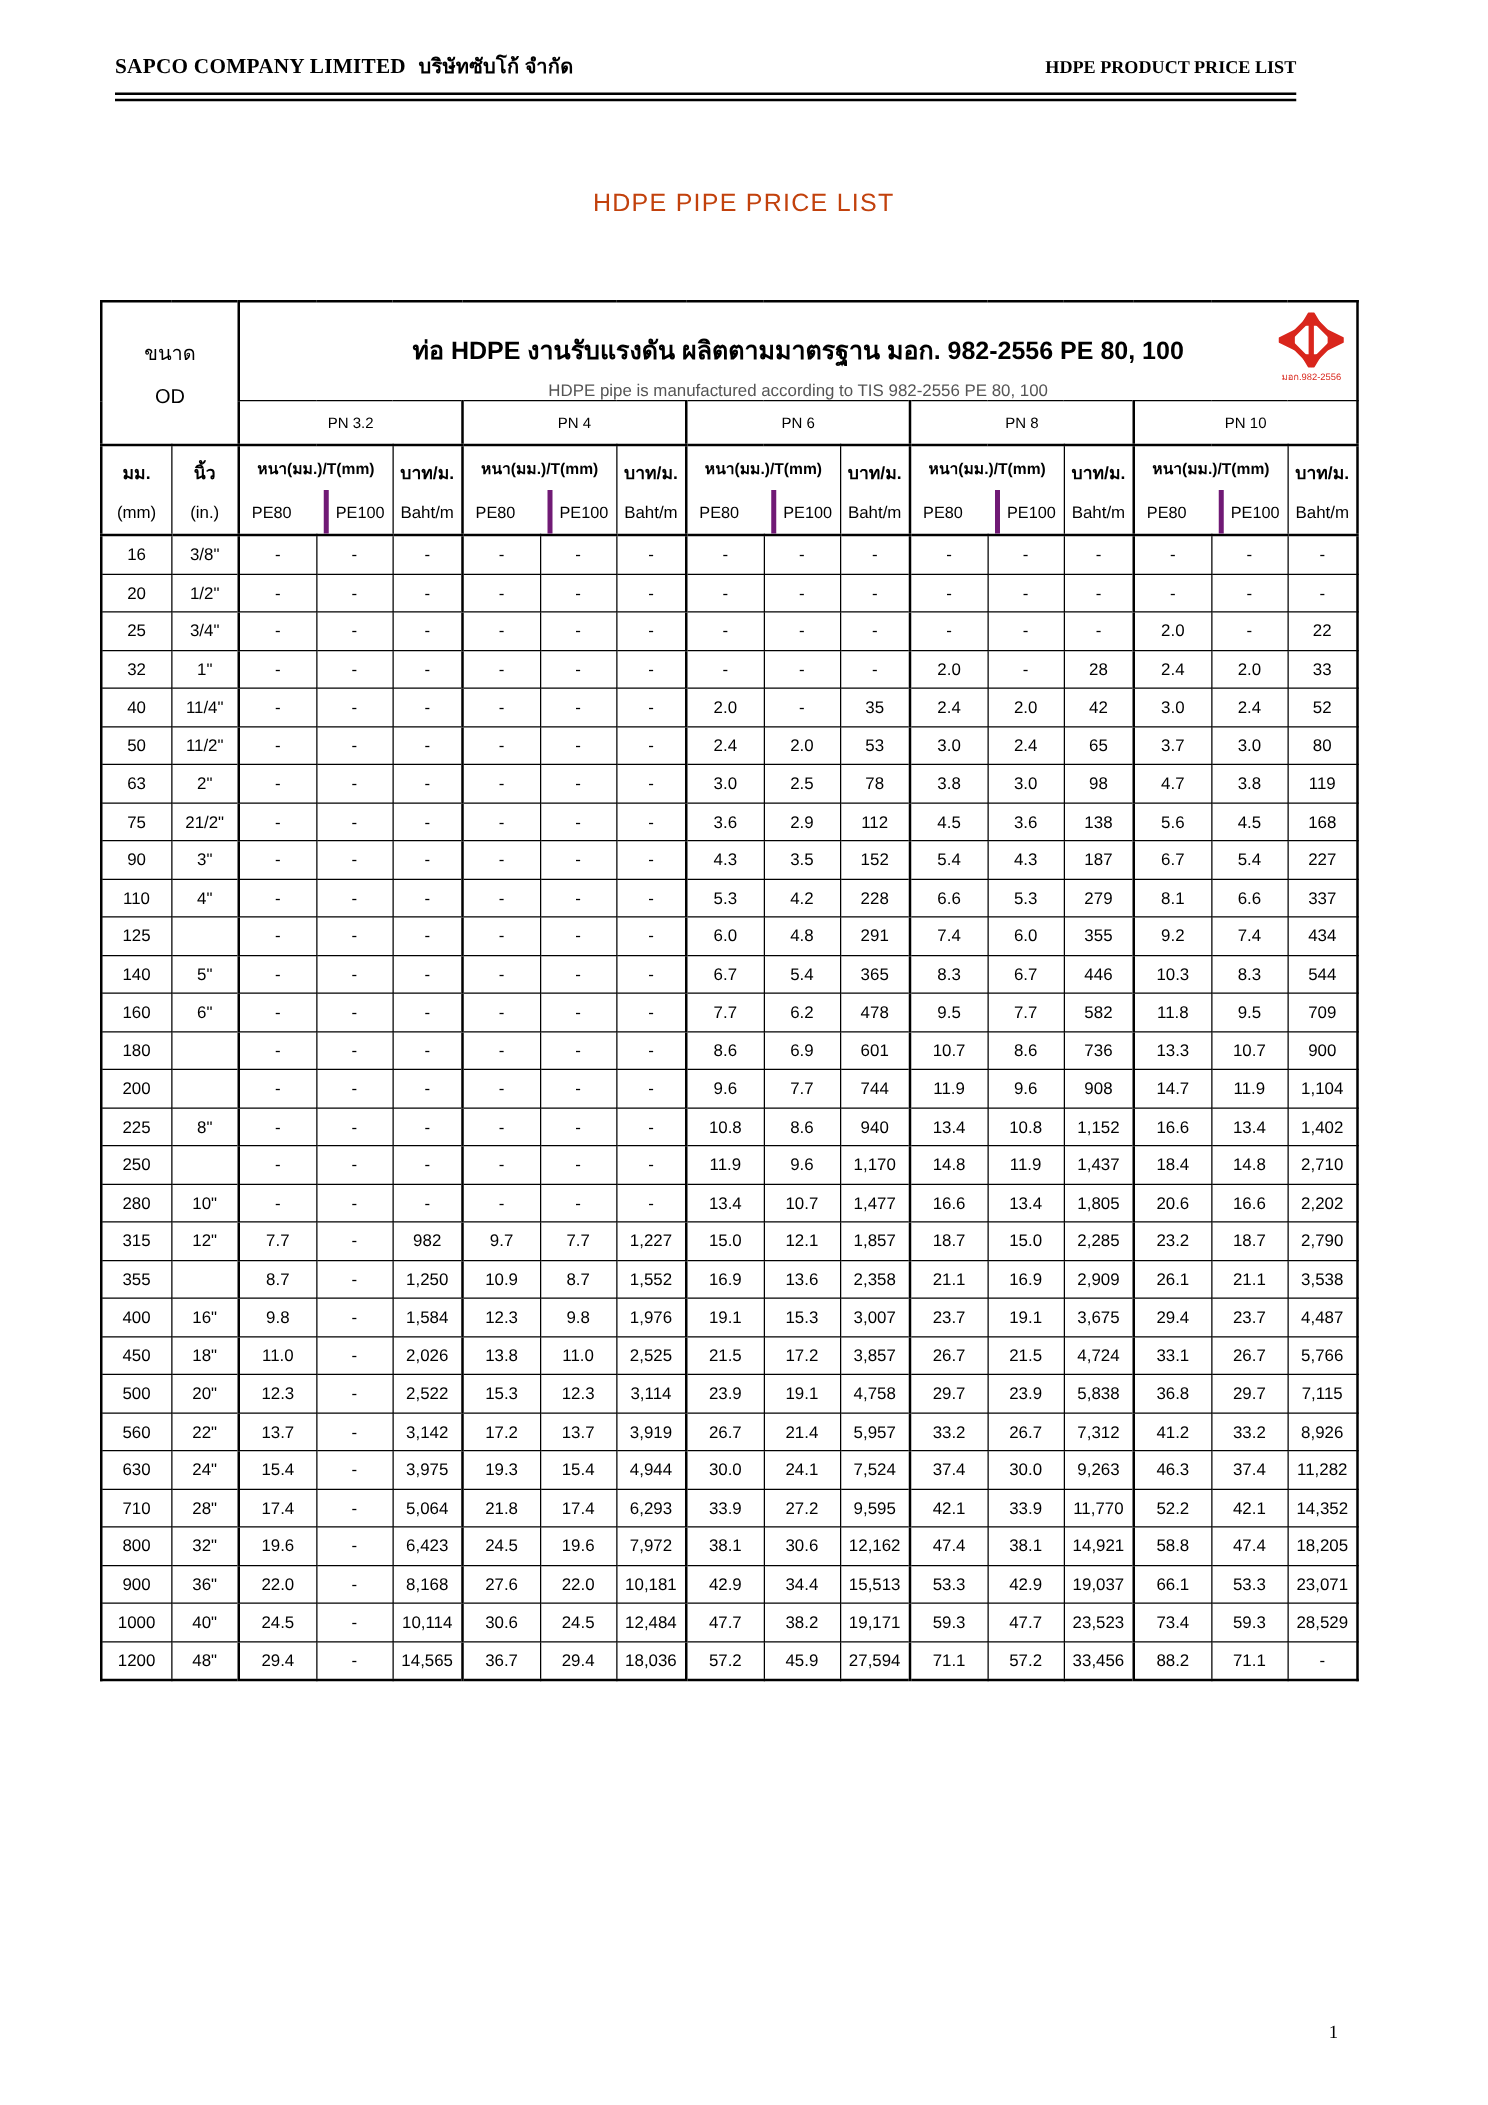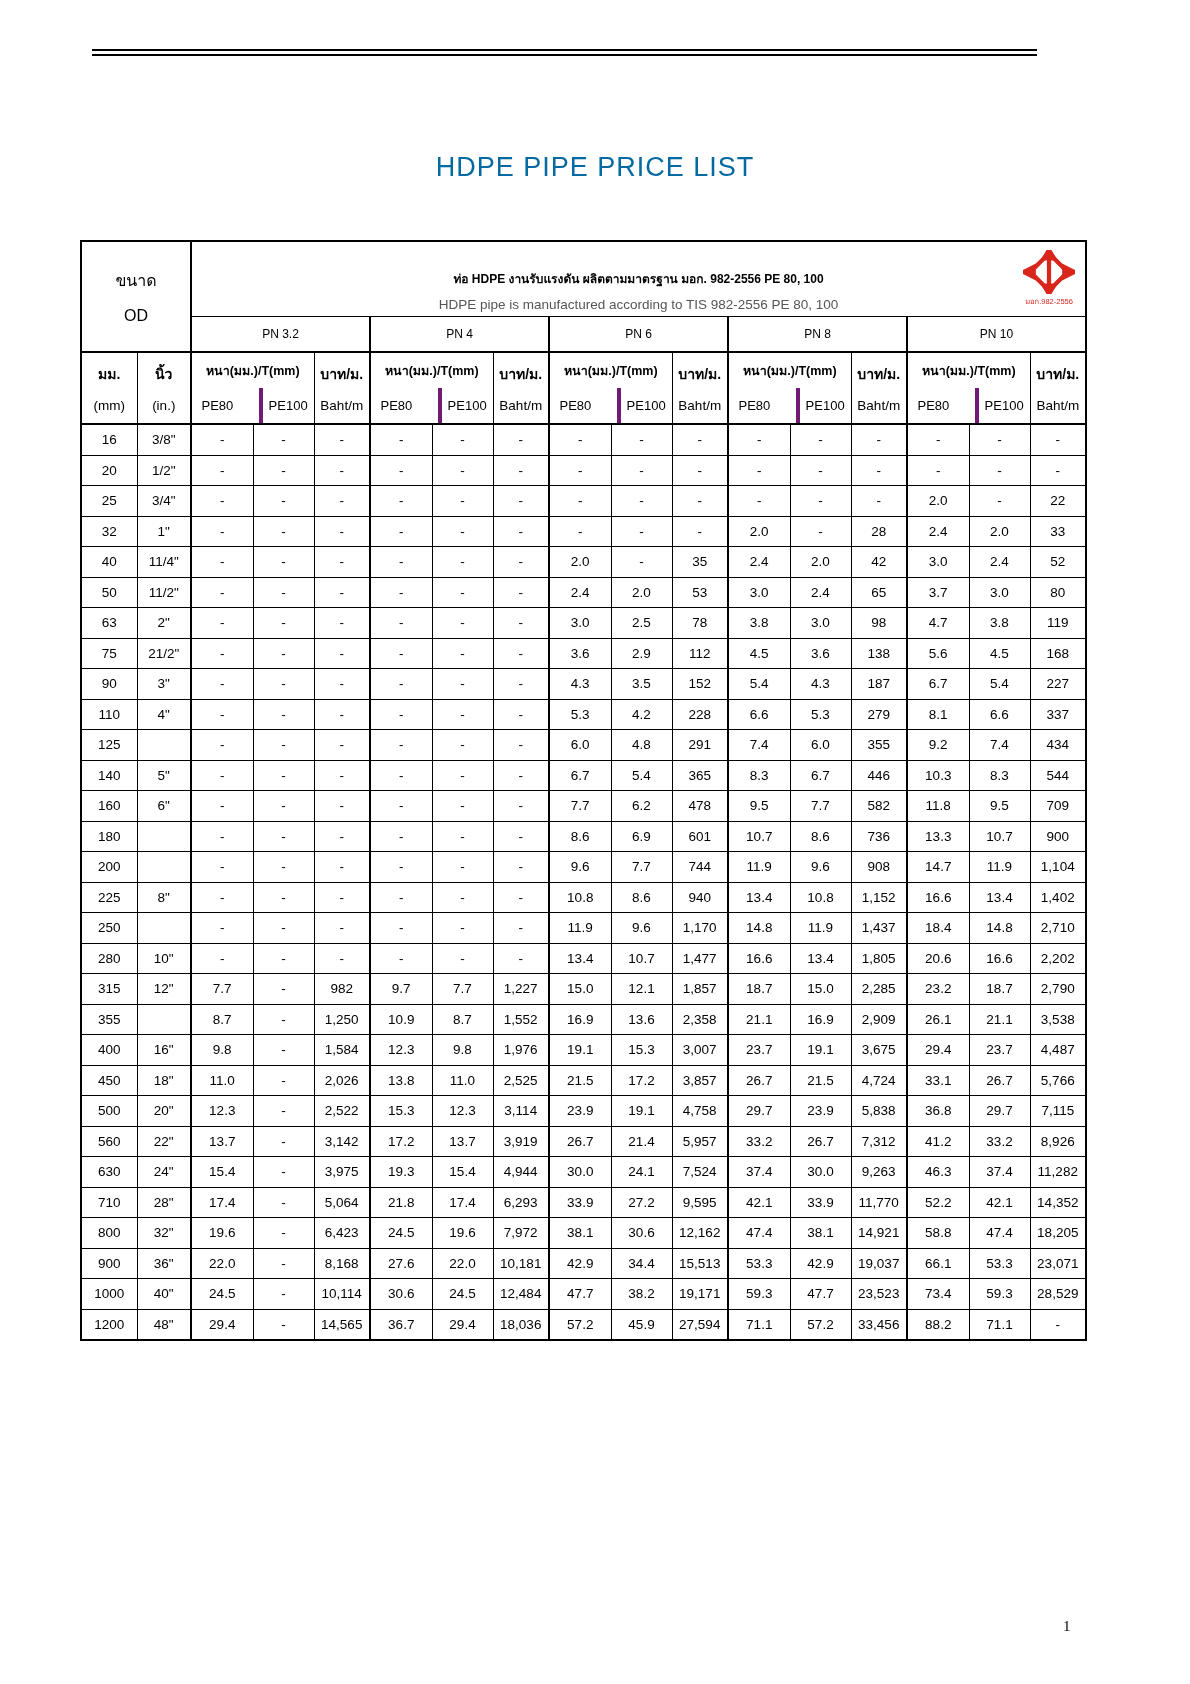--- a/index.html
+++ b/index.html
@@ -9,35 +9,35 @@
   
   .doc-header{position:absolute;top:40px;left:92px;width:945px;}
   .doc-header-row{display:flex;justify-content:space-between;align-items:baseline;}
   .company{font-family:"Liberation Serif","DejaVu Serif",serif;font-weight:bold;font-size:17px;letter-spacing:.2px;}
   .company .th{font-weight:bold;margin-left:10px;font-size:16px;}
   .doc-type{font-family:"Liberation Serif","DejaVu Serif",serif;font-weight:bold;font-size:14.5px;}
   .double-rule{margin-top:9px;height:3px;border-top:2.5px solid #000;border-bottom:2px solid #000;}
 
   
   .page-title{position:absolute;top:152px;left:0;width:100%;text-align:center;
-              font-size:27px;letter-spacing:1px;color:#0369a1;}
+              font-size:20px;letter-spacing:1px;color:#c2410c;}
 
   
   table.price{position:absolute;top:240px;left:80px;width:1006px;border-collapse:collapse;
               table-layout:fixed;border:2.5px solid #000;}
   table.price td,table.price th{border:1px solid #000;padding:0;text-align:center;vertical-align:middle;
               font-size:13.5px;font-weight:normal;overflow:hidden;}
   .group-left{border-left:2.5px solid #000 !important;}
 
   
   td.size-od{border-bottom:2px solid #000 !important;}
   .size-od-inner{display:flex;flex-direction:column;justify-content:center;gap:14px;height:100%;
                  font-size:16px;}
   td.banner{border-bottom:1px solid #000 !important;position:relative;height:74px;}
-  .banner-l1{font-weight:bold;font-size:12px;margin-top:22px;}
+  .banner-l1{font-weight:bold;font-size:20px;margin-top:22px;}
   .banner-l2{font-size:13.5px;color:#555;margin-top:9px;}
   .tis-logo{position:absolute;right:6px;top:8px;width:60px;text-align:center;}
   .tis-caption{font-size:7.5px;color:#d9261c;line-height:1;margin-top:1px;}
 
   tr.pn-row th{height:34px;font-size:12px;border-bottom:2px solid #000;}
 
   
   tr.colhead th{height:70px;border-bottom:2.5px solid #000;}
   .two-line{display:flex;flex-direction:column;justify-content:space-around;height:64px;}
   .two-line .t{font-weight:bold;font-size:14px;}
@@ -53,20 +53,26 @@
 
   .page-number{position:absolute;top:1618px;left:1063px;font-size:15px;
                font-family:"Liberation Serif","DejaVu Serif",serif;}
 </style>
 </head>
 <body>
 
 <div class="page">
 
   <div class="doc-header">
+    <div class="doc-header-row">
+      <div class="company">
+        <span>SAPCO COMPANY LIMITED</span><span class="th">บริษัทซับโก้ จำกัด</span>
+      </div>
+      <div class="doc-type">HDPE PRODUCT PRICE LIST</div>
+    </div>
     <div class="double-rule"></div>
   </div>
 
   <div class="page-title">HDPE PIPE PRICE LIST</div>
 
   <table class="price">
     <colgroup>
       <col style="width:56px">
         <col style="width:54px">
       <col style="width:62px">

